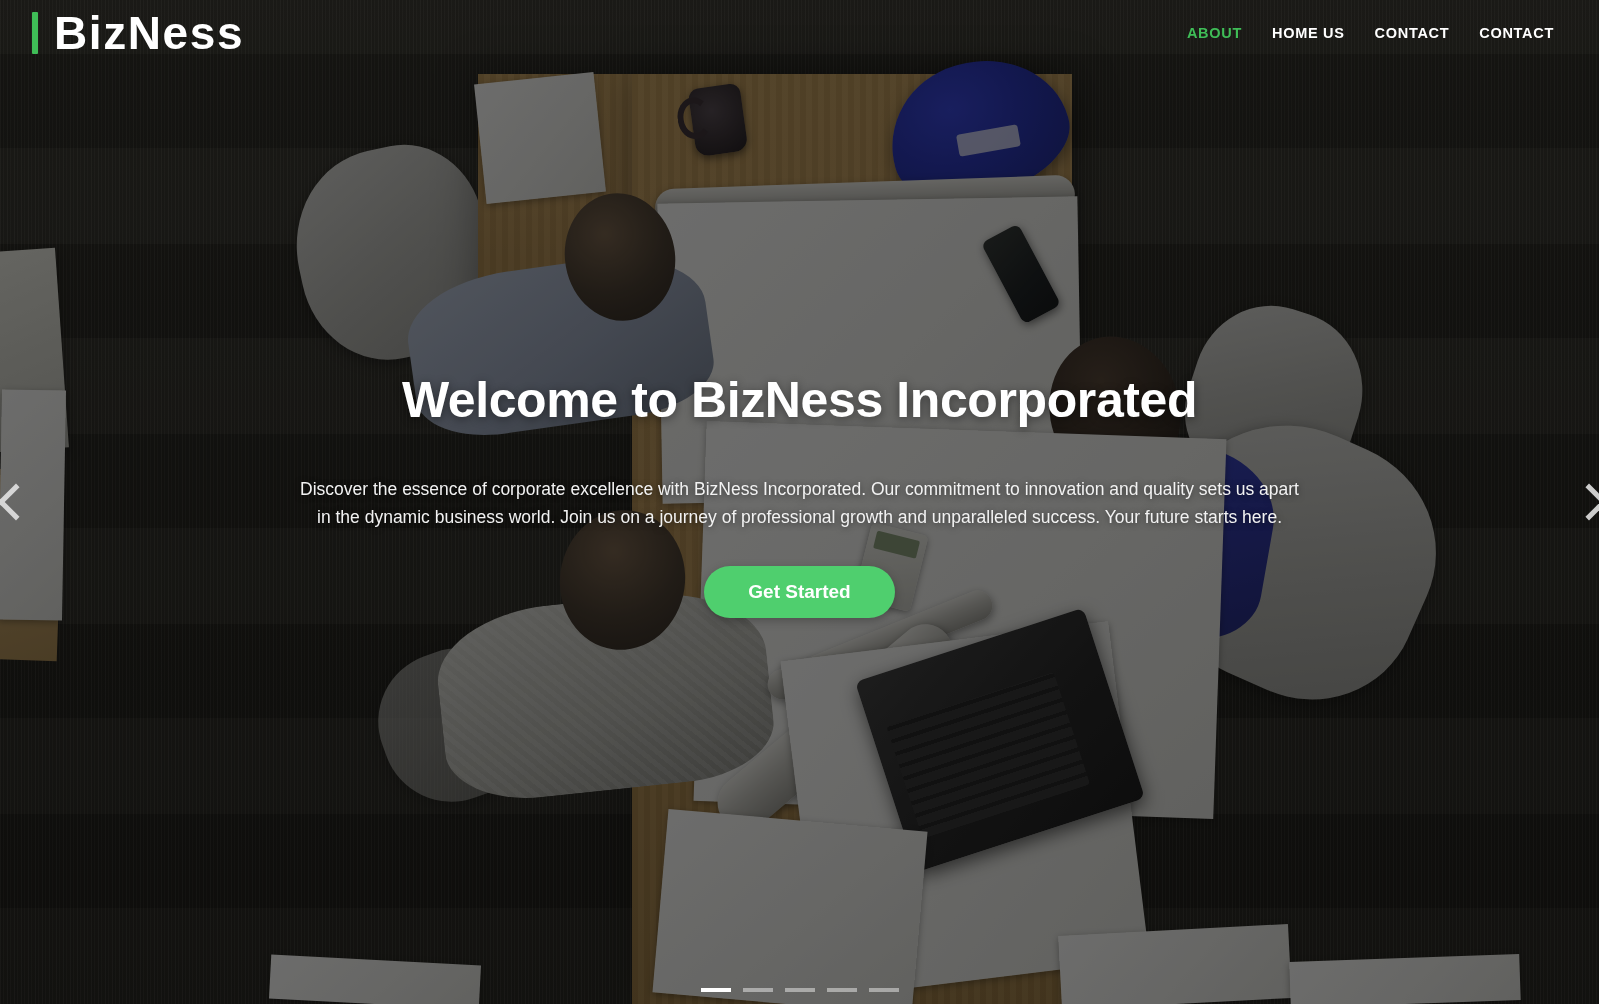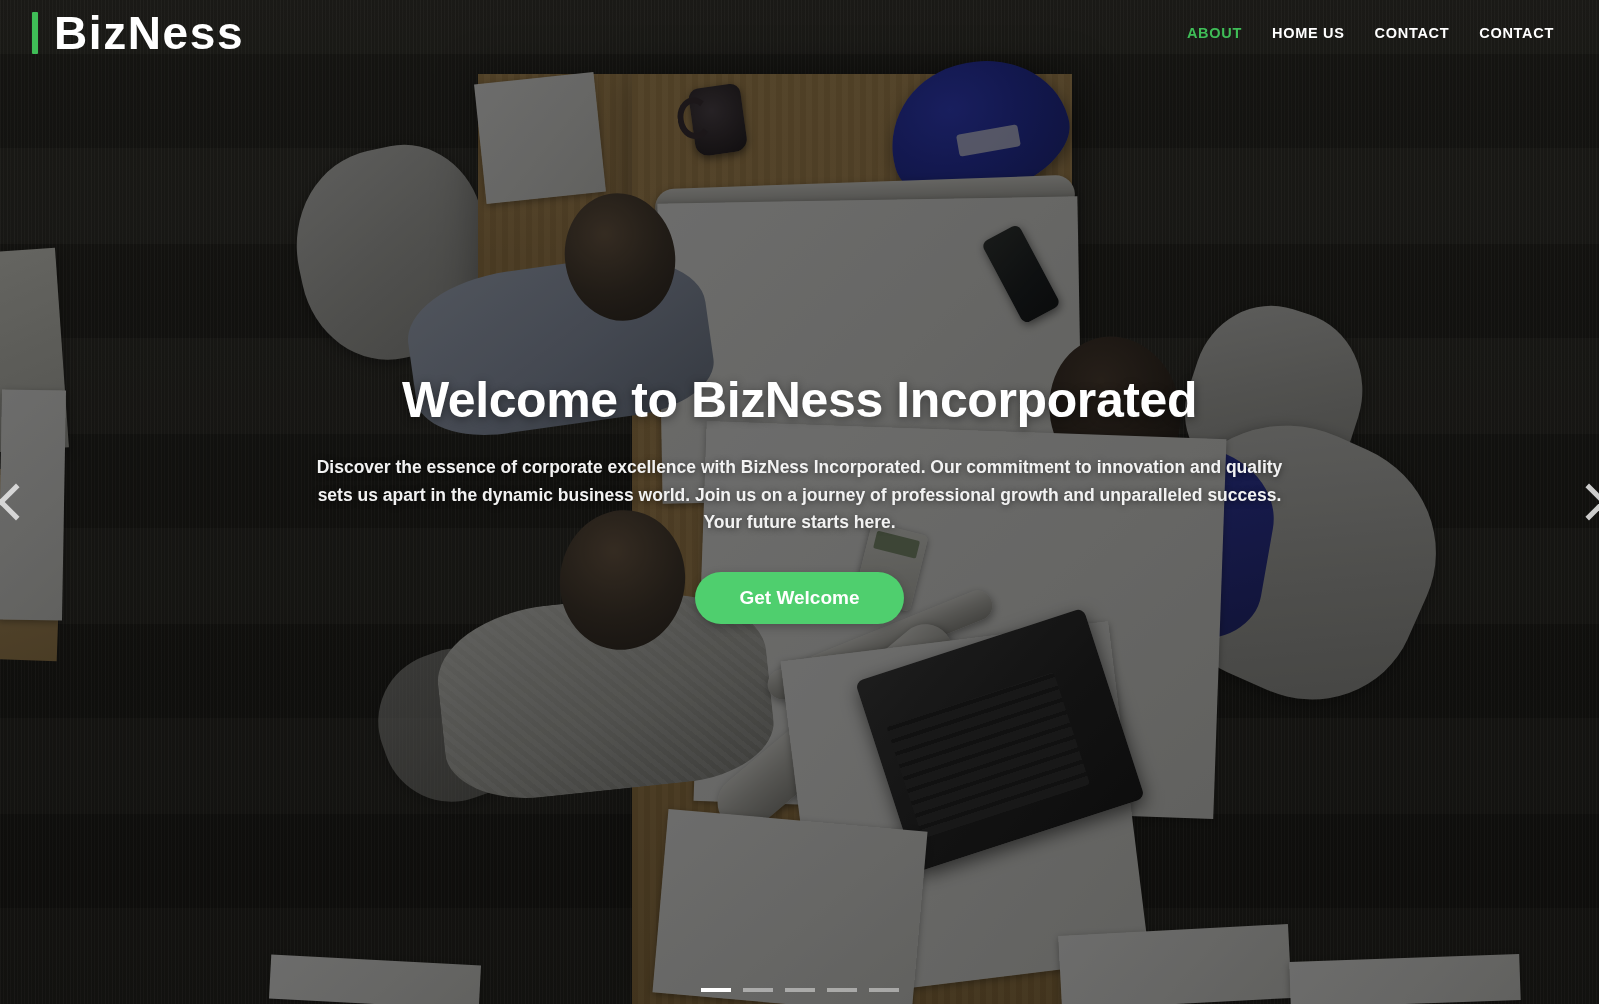--- a/index.html
+++ b/index.html
@@ -265,25 +265,25 @@
   }
   .hero-title {
     color:#ffffff;
     font-size:50px;
     font-weight:700;
     line-height:1.12;
     letter-spacing:-0.4px;
     text-shadow:0 2px 10px rgba(0,0,0,.45);
   }
   .hero-text {
-    margin-top:26px;
+    margin-top:48px;
     color:#f2f2f2;
     font-size:17.5px;
     line-height:1.58;
-    font-weight:700;
+    font-weight:400;
     max-width:1000px;
     margin-left:auto; margin-right:auto;
     text-shadow:0 1px 6px rgba(0,0,0,.5);
   }
   .hero-cta {
     display:inline-block;
     margin-top:35px;
     background:#4fcf6e;
     color:#ffffff;
     font-size:19px;
@@ -398,21 +398,21 @@
       <a class="nav-link active" href="#">ABOUT</a>
       <a class="nav-link" href="#">HOME US</a>
       <a class="nav-link" href="#">CONTACT</a>
       <a class="nav-link" href="#">CONTACT</a>
     </div>
   </nav>
 
   <div class="hero-content">
     <h1 class="hero-title">Welcome to BizNess Incorporated</h1>
     <p class="hero-text">Discover the essence of corporate excellence with BizNess Incorporated. Our commitment to innovation and quality sets us apart in the dynamic business world. Join us on a journey of professional growth and unparalleled success. Your future starts here.</p>
-    <button class="hero-cta">Get Welcome</button>
+    <button class="hero-cta">Get Started</button>
   </div>
 
   <div class="carousel-arrow prev">
     <span class="chev left"></span>
   </div>
   <div class="carousel-arrow next">
     <span class="chev right"></span>
   </div>
 
   <div class="carousel-indicators">

